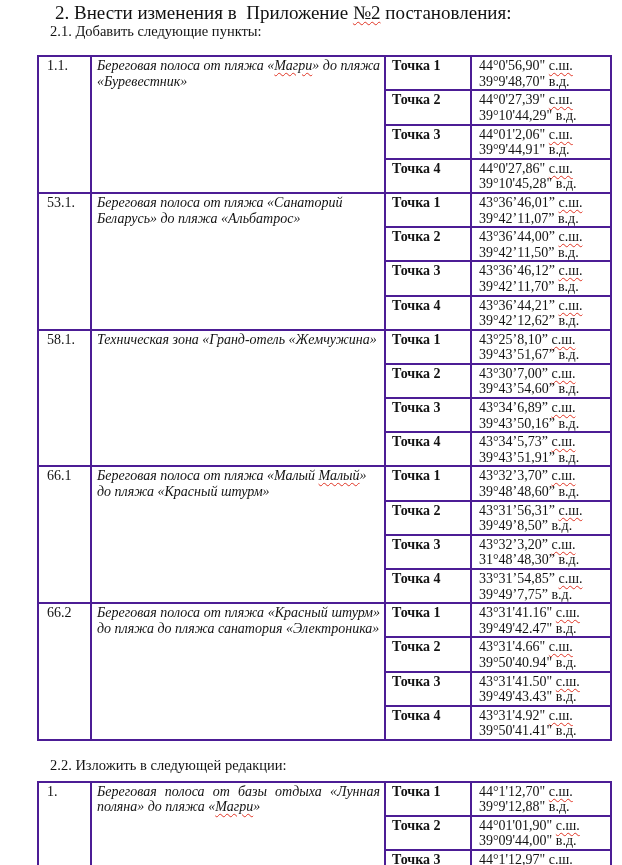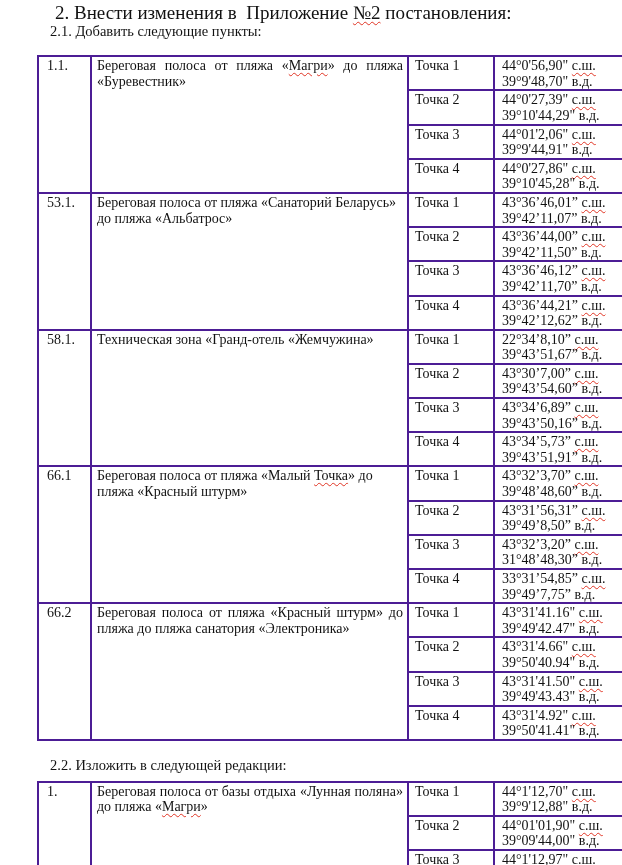--- a/index.html
+++ b/index.html
@@ -26,23 +26,23 @@
   }
   table.t2 { margin-top: 7px; }
   .tbl tr { height: 32px; }
   .tbl td {
     border: 2px solid #4c1d95;
     vertical-align: top;
     padding: 1px 3px 0 6px;
     line-height: 15.6px;
   }
   td.c-num  { width: 53px;  padding-left: 8px; }
-  td.c-desc { width: 317px; padding-left: 5px; padding-right: 4px; }
+  td.c-desc { width: 294px; padding-left: 5px; padding-right: 4px; font-style: italic; }
   td.c-desc.j { text-align: justify; text-align-last: left; }
-  td.c-pt   { width: 86px; }
+  td.c-pt   { width: 86px; font-weight: bold; }
   td.c-crd  { width: 140px; padding-left: 7px; }
 
   .sq {
     text-decoration: underline;
     text-decoration-style: wavy;
     text-decoration-color: #e03424;
     text-decoration-thickness: 1px;
     text-underline-offset: 2px;
   }
   .crd-line { white-space: nowrap; }
@@ -117,21 +117,21 @@
       <div class="crd-line"><span>43°36’44,21”</span> <span class="sq">с.ш.</span></div>
       <div class="crd-line"><span>39°42’12,62”</span> <span>в.д.</span></div>
     </td>
   </tr>
 
   <tr>
     <td class="c-num" rowspan="4">58.1.</td>
     <td class="c-desc" rowspan="4"><span>Техническая зона «Гранд-отель «Жемчужина»</span><span class="sq"></span><span></span></td>
     <td class="c-pt">Точка 1</td>
     <td class="c-crd">
-      <div class="crd-line"><span>22°34’8,10”</span> <span class="sq">с.ш.</span></div>
+      <div class="crd-line"><span>43°25’8,10”</span> <span class="sq">с.ш.</span></div>
       <div class="crd-line"><span>39°43’51,67”</span> <span>в.д.</span></div>
     </td>
   </tr>
   <tr>
     <td class="c-pt">Точка 2</td>
     <td class="c-crd">
       <div class="crd-line"><span>43°30’7,00”</span> <span class="sq">с.ш.</span></div>
       <div class="crd-line"><span>39°43’54,60”</span> <span>в.д.</span></div>
     </td>
   </tr>
@@ -145,21 +145,21 @@
   <tr>
     <td class="c-pt">Точка 4</td>
     <td class="c-crd">
       <div class="crd-line"><span>43°34’5,73”</span> <span class="sq">с.ш.</span></div>
       <div class="crd-line"><span>39°43’51,91”</span> <span>в.д.</span></div>
     </td>
   </tr>
 
   <tr>
     <td class="c-num" rowspan="4">66.1</td>
-    <td class="c-desc" rowspan="4"><span>Береговая полоса от пляжа «Малый </span><span class="sq">Точка</span><span>» до пляжа «Красный штурм»</span></td>
+    <td class="c-desc" rowspan="4"><span>Береговая полоса от пляжа «Малый </span><span class="sq">Малый</span><span>» до пляжа «Красный штурм»</span></td>
     <td class="c-pt">Точка 1</td>
     <td class="c-crd">
       <div class="crd-line"><span>43°32’3,70”</span> <span class="sq">с.ш.</span></div>
       <div class="crd-line"><span>39°48’48,60”</span> <span>в.д.</span></div>
     </td>
   </tr>
   <tr>
     <td class="c-pt">Точка 2</td>
     <td class="c-crd">
       <div class="crd-line"><span>43°31’56,31”</span> <span class="sq">с.ш.</span></div>

